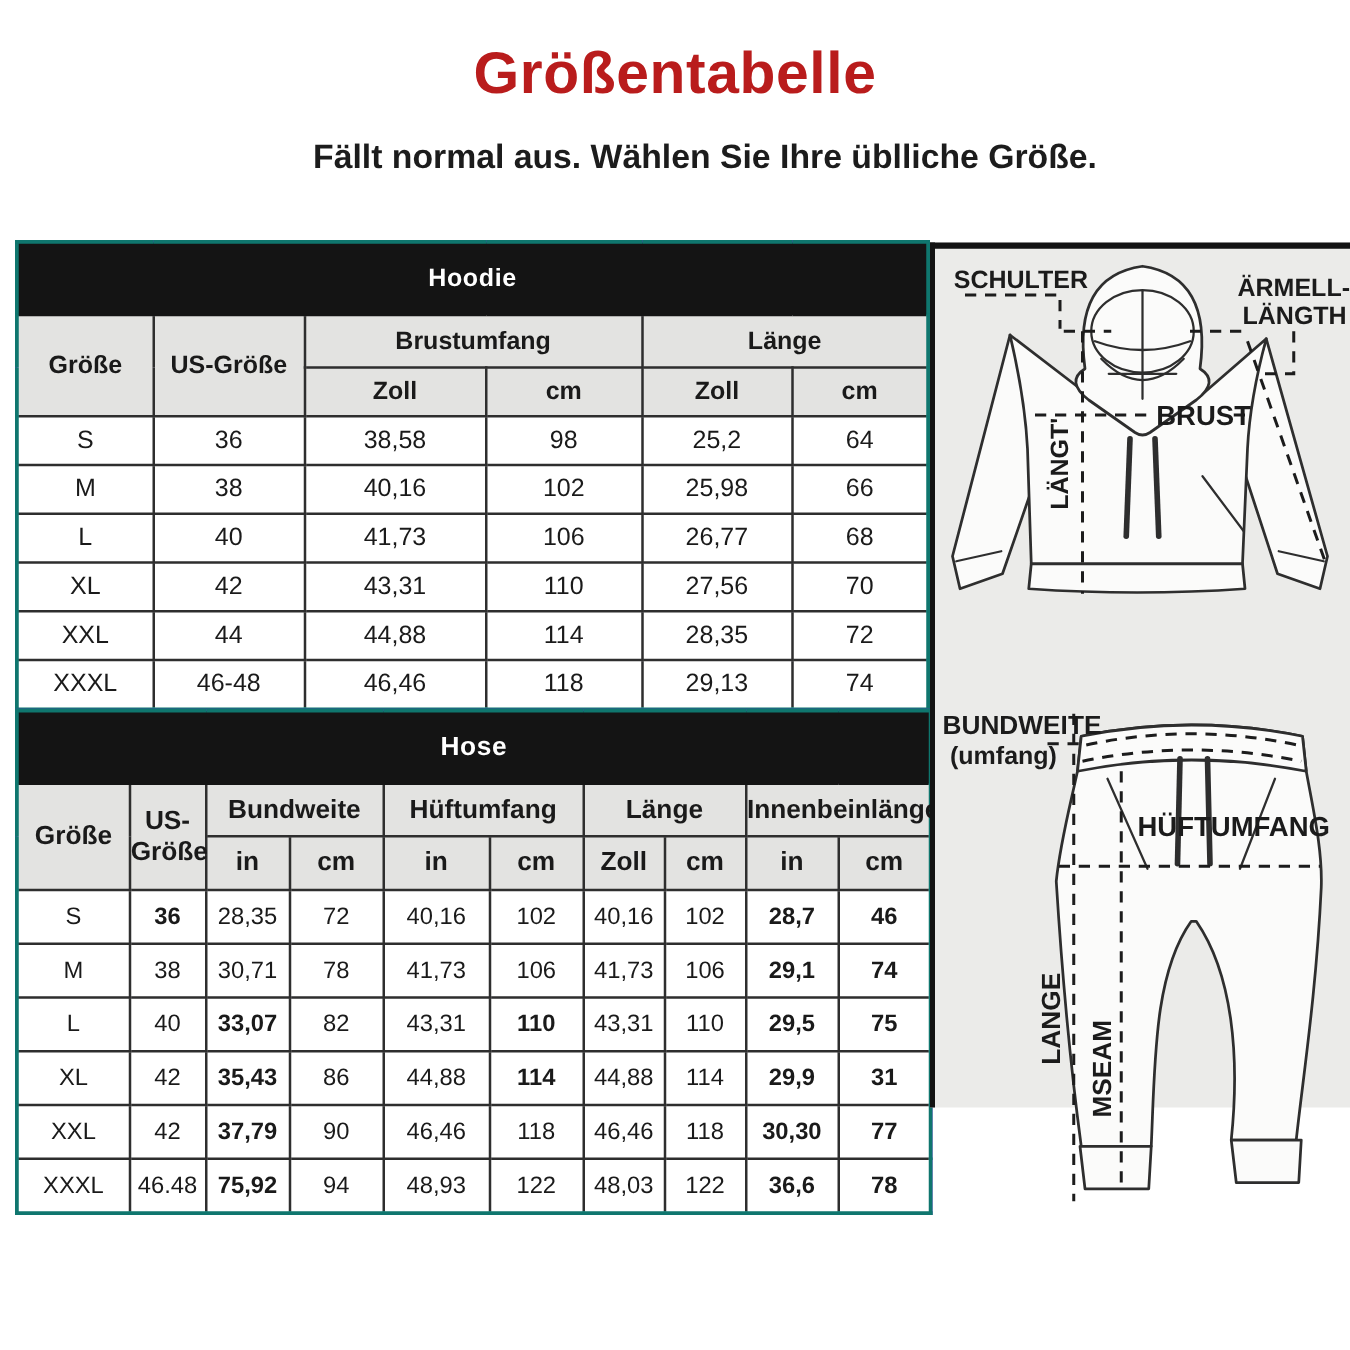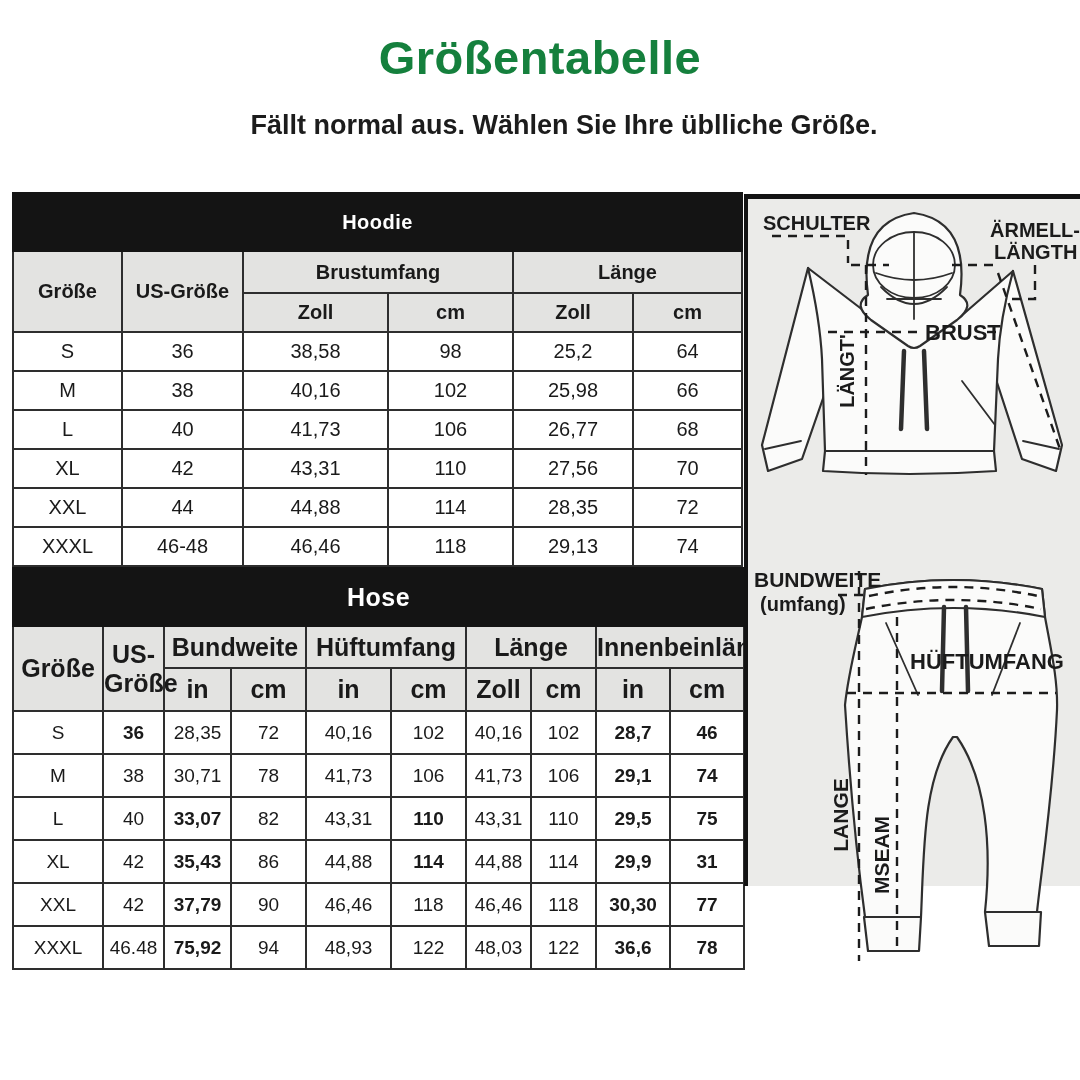--- a/index.html
+++ b/index.html
@@ -1,33 +1,33 @@
 <!DOCTYPE html>
 <html><head>
 <meta charset="utf-8">
 <style>
   html,body{margin:0;padding:0;background:#fff;}
   .sheet{position:relative;width:1080px;height:1080px;background:#ffffff;overflow:hidden;
          font-family:"Liberation Sans",sans-serif;color:#1a1a1a;}
 
   .page-title{position:absolute;top:30px;left:0;width:100%;text-align:center;
-              font-size:47px;font-weight:800;letter-spacing:.5px;color:#15803d;}
+              font-size:47px;font-weight:800;letter-spacing:.5px;color:#b91c1c;}
   .page-subtitle{position:absolute;top:110px;left:0;width:100%;text-align:center;
                  font-size:27px;font-weight:600;color:#1c1c1c;margin-left:24px;}
 
   table.size{position:absolute;left:12px;border-collapse:collapse;table-layout:fixed;
-             border:1px solid #0f766e;background:#6d28d9;}
+             border:3px solid #0f766e;background:#6d28d9;}
   #hoodie-table{top:192px;width:729px;}
   #hose-table{top:567px;width:731px;}
   .size th,.size td{border:2px solid #2e2e2e;text-align:center;vertical-align:middle;padding:0;}
   .size .bar th{background:#141414;color:#fff;font-size:29px;font-weight:700;
                 height:56px;border:2px solid #141414;letter-spacing:.5px;}
   .size thead th{background:#e3e3e1;font-weight:700;}
   #hoodie-table thead th{font-size:20px;}
-  #hose-table thead th{font-size:25px;line-height:1.15;}
+  #hose-table thead th{font-size:21px;line-height:1.15;}
   .size .grp{height:42px;}
   #hoodie-table .unit th{height:37px;}
   #hose-table .unit th{height:41px;}
   #hoodie-table tbody td{height:37px;font-size:20px;background:#fff;}
   #hose-table tbody td{height:41px;font-size:19px;background:#fff;}
   tbody td.b{font-weight:700;}
 
   .diagram-panel{position:absolute;left:744px;top:194px;width:336px;height:692px;
                  background:#ebebe9;border-top:5px solid #131313;border-left:4px solid #131313;
                  box-sizing:border-box;}

